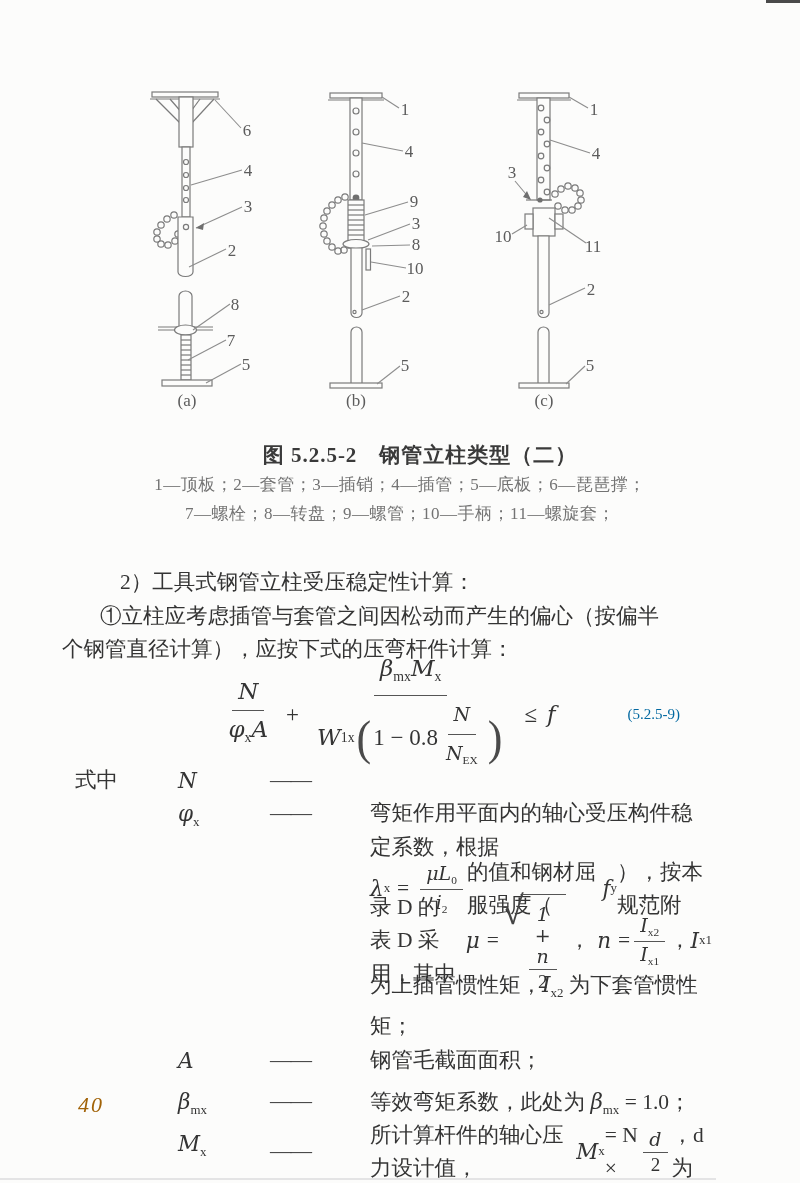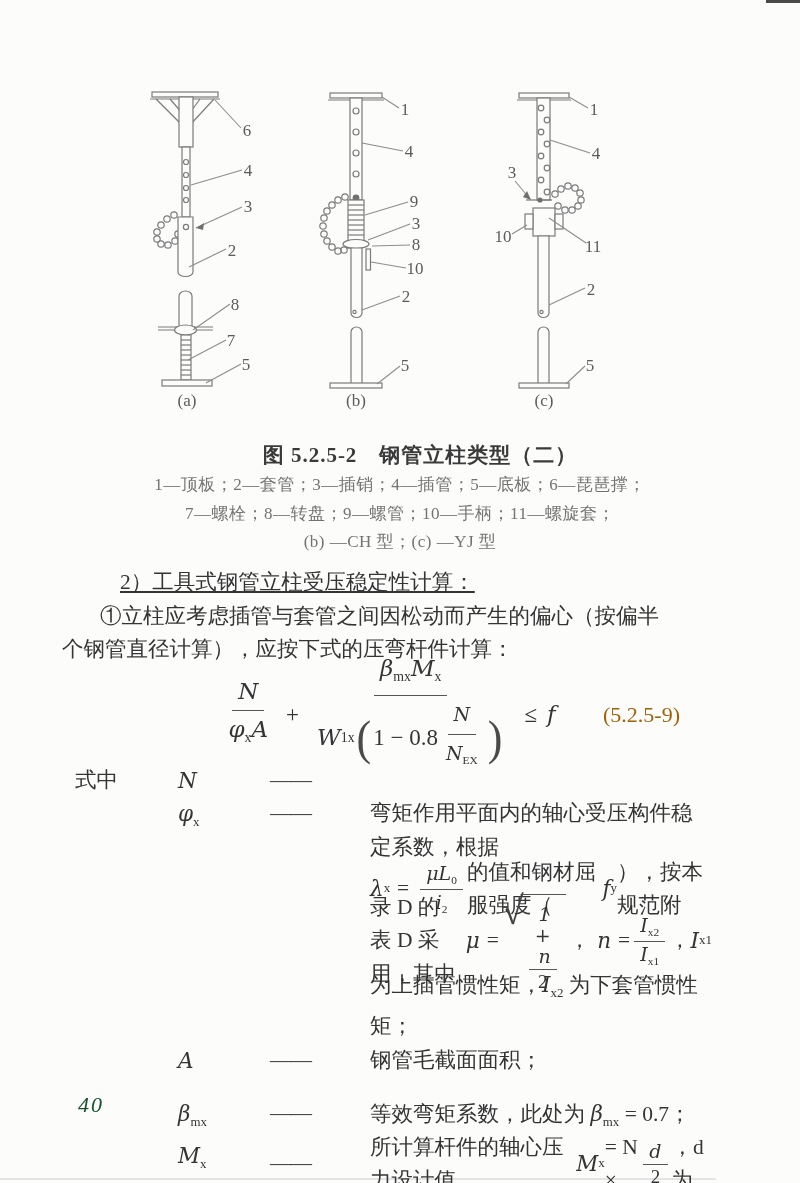--- a/index.html
+++ b/index.html
@@ -12,54 +12,54 @@
   .fig-svg{position:absolute;left:0;top:78px;}
 
   .caption{position:absolute;top:441px;left:0;width:100%;text-align:center;
            font-size:21px;font-weight:700;color:#3a3a3a;letter-spacing:1px;margin-left:20px;}
   .legend{position:absolute;left:0;width:100%;text-align:center;font-size:17px;color:#737373;letter-spacing:.5px;}
   .legend.l1{top:473px}.legend.l2{top:502px}.legend.l3{top:530px}
 
   .bodytext{position:absolute;left:62px;top:566px;width:650px;font-size:21.5px;
             line-height:33.5px;color:#343434;}
   .bodytext p{margin:0;}
-  .ind2{text-indent:58px;text-decoration:underline;}
+  .ind2{text-indent:58px;}
   .ind1{text-indent:38px;}
 
   .v{font-style:italic;font-family:"DejaVu Serif","Liberation Serif",serif;}
   .s{font-size:.6em;vertical-align:-.35em;font-style:normal;}
 
   .formula{position:relative;height:92px;display:flex;align-items:center;justify-content:center;
            font-size:23px;margin:2px 0 0 0;}
   .frac{display:inline-flex;flex-direction:column;align-items:center;margin:0 4px;text-align:center;}
   .frac>.num{padding:0 6px 2px;border-bottom:1.6px solid #555;}
   .frac>.den{padding:2px 6px 0;}
   .denrow{display:inline-flex;align-items:center;}
   .ifrac{font-size:19px;margin:0 2px;}
   .op{margin:0 8px;}
   .leq{margin:0 10px;}
-  .eqlabel{position:absolute;right:32px;top:50%;transform:translateY(-50%);font-size:22px;color:#a16207;}
+  .eqlabel{position:absolute;right:32px;top:50%;transform:translateY(-50%);font-size:15px;color:#0369a1;}
   .bigp{font-size:44px;font-weight:300;line-height:1;transform:scaleY(1.12);color:#4a4a4a;margin:0 2px;}
 
   .defs{margin-top:3px;}
   .defrow{display:flex;align-items:flex-start;gap:44px;}
   .dlead{width:72px;padding-left:13px;box-sizing:border-box;flex:none;}
   .dterm{width:48px;flex:none;}
   .ddash{width:56px;flex:none;letter-spacing:-1px;color:#3e3e3e;}
   .dtext{flex:1;}
   .mline{display:flex;align-items:center;}
   .mline.h50{height:50px;}
   .mline.h54{height:54px;}
-  .ifrac2{font-size:19px;line-height:1.1;margin:0 4px;text-align:right;}
+  .ifrac2{font-size:19px;line-height:1.1;margin:0 4px;}
   .mid{margin:0 7px;}
   .sqrt{display:inline-flex;align-items:flex-start;margin:0 3px;}
   .rad{font-size:40px;line-height:44px;font-weight:400;margin-right:-2px;color:#444;}
   .cand{border-top:1.6px solid #555;padding:3px 5px 0 3px;margin-top:5px;}
 
-  .pageno{position:absolute;left:78px;top:1092px;font-size:22px;font-style:italic;color:#14532d;letter-spacing:2px;}
+  .pageno{position:absolute;left:78px;top:1092px;font-size:22px;font-style:italic;color:#a16207;letter-spacing:2px;}
 
   svg .ln{stroke:#7b7b7b;stroke-width:1.2;fill:none;}
   svg .lnf{stroke:#7b7b7b;stroke-width:1.2;fill:#fcfcfb;}
   svg .lead{stroke:#8d8d8d;stroke-width:1.1;fill:none;}
   svg text{font-family:"Liberation Serif","DejaVu Serif",serif;font-size:17px;fill:#5c5c5c;}
   svg .dk{fill:#6f6f6f;stroke:none;}
 </style>
 </head>
 <body>
 
@@ -245,21 +245,20 @@
       <text x="593" y="174" text-anchor="middle">11</text>
       <text x="591" y="217" text-anchor="middle">2</text>
       <text x="590" y="293" text-anchor="middle">5</text>
       <text x="544" y="328" text-anchor="middle">(c)</text>
     </g>
   </svg>
 
   <div class="caption">图 5.2.5-2　钢管立柱类型（二）</div>
   <div class="legend l1">1—顶板；2—套管；3—插销；4—插管；5—底板；6—琵琶撑；</div>
   <div class="legend l2">7—螺栓；8—转盘；9—螺管；10—手柄；11—螺旋套；</div>
-  <div class="legend l3">(b) —CH 型；(c) —YJ 型</div>
 
   <div class="bodytext">
     <p class="ind2">2）工具式钢管立柱受压稳定性计算：</p>
     <p class="ind1">①立柱应考虑插管与套管之间因松动而产生的偏心（按偏半</p>
     <p>个钢管直径计算），应按下式的压弯杆件计算：</p>
 
     <div class="formula">
       <span class="frac">
         <span class="num v">N</span>
         <span class="den"><span class="v">φ</span><span class="s">x</span><span class="v">A</span></span>
@@ -341,26 +340,26 @@
         </span>
       </div>
 
       <div class="defrow">
         <span class="dlead"></span>
         <span class="dterm v">A</span>
         <span class="ddash">——</span>
         <span class="dtext">钢管毛截面面积；</span>
       </div>
 
-      <div class="defrow" style="margin-top:20px;">
+      <div class="defrow" style="margin-top:8px;">
         <span class="dlead"></span>
         <span class="dterm"><span class="v">β</span><span class="s">mx</span></span>
         <span class="ddash">——</span>
         <span class="dtext">
-          <span>等效弯矩系数，此处为 </span><span class="v">β</span><span class="s">mx</span><span> = 0.7；</span>
+          <span>等效弯矩系数，此处为 </span><span class="v">β</span><span class="s">mx</span><span> = 1.0；</span>
         </span>
       </div>
 
       <div class="defrow">
         <span class="dlead"></span>
         <span class="dterm"><span class="v">M</span><span class="s">x</span></span>
         <span class="ddash" style="margin-top:8px;">——</span>
         <span class="dtext mline h50">
           <span>所计算杆件的轴心压力设计值，</span>
             <span class="v">M</span>

